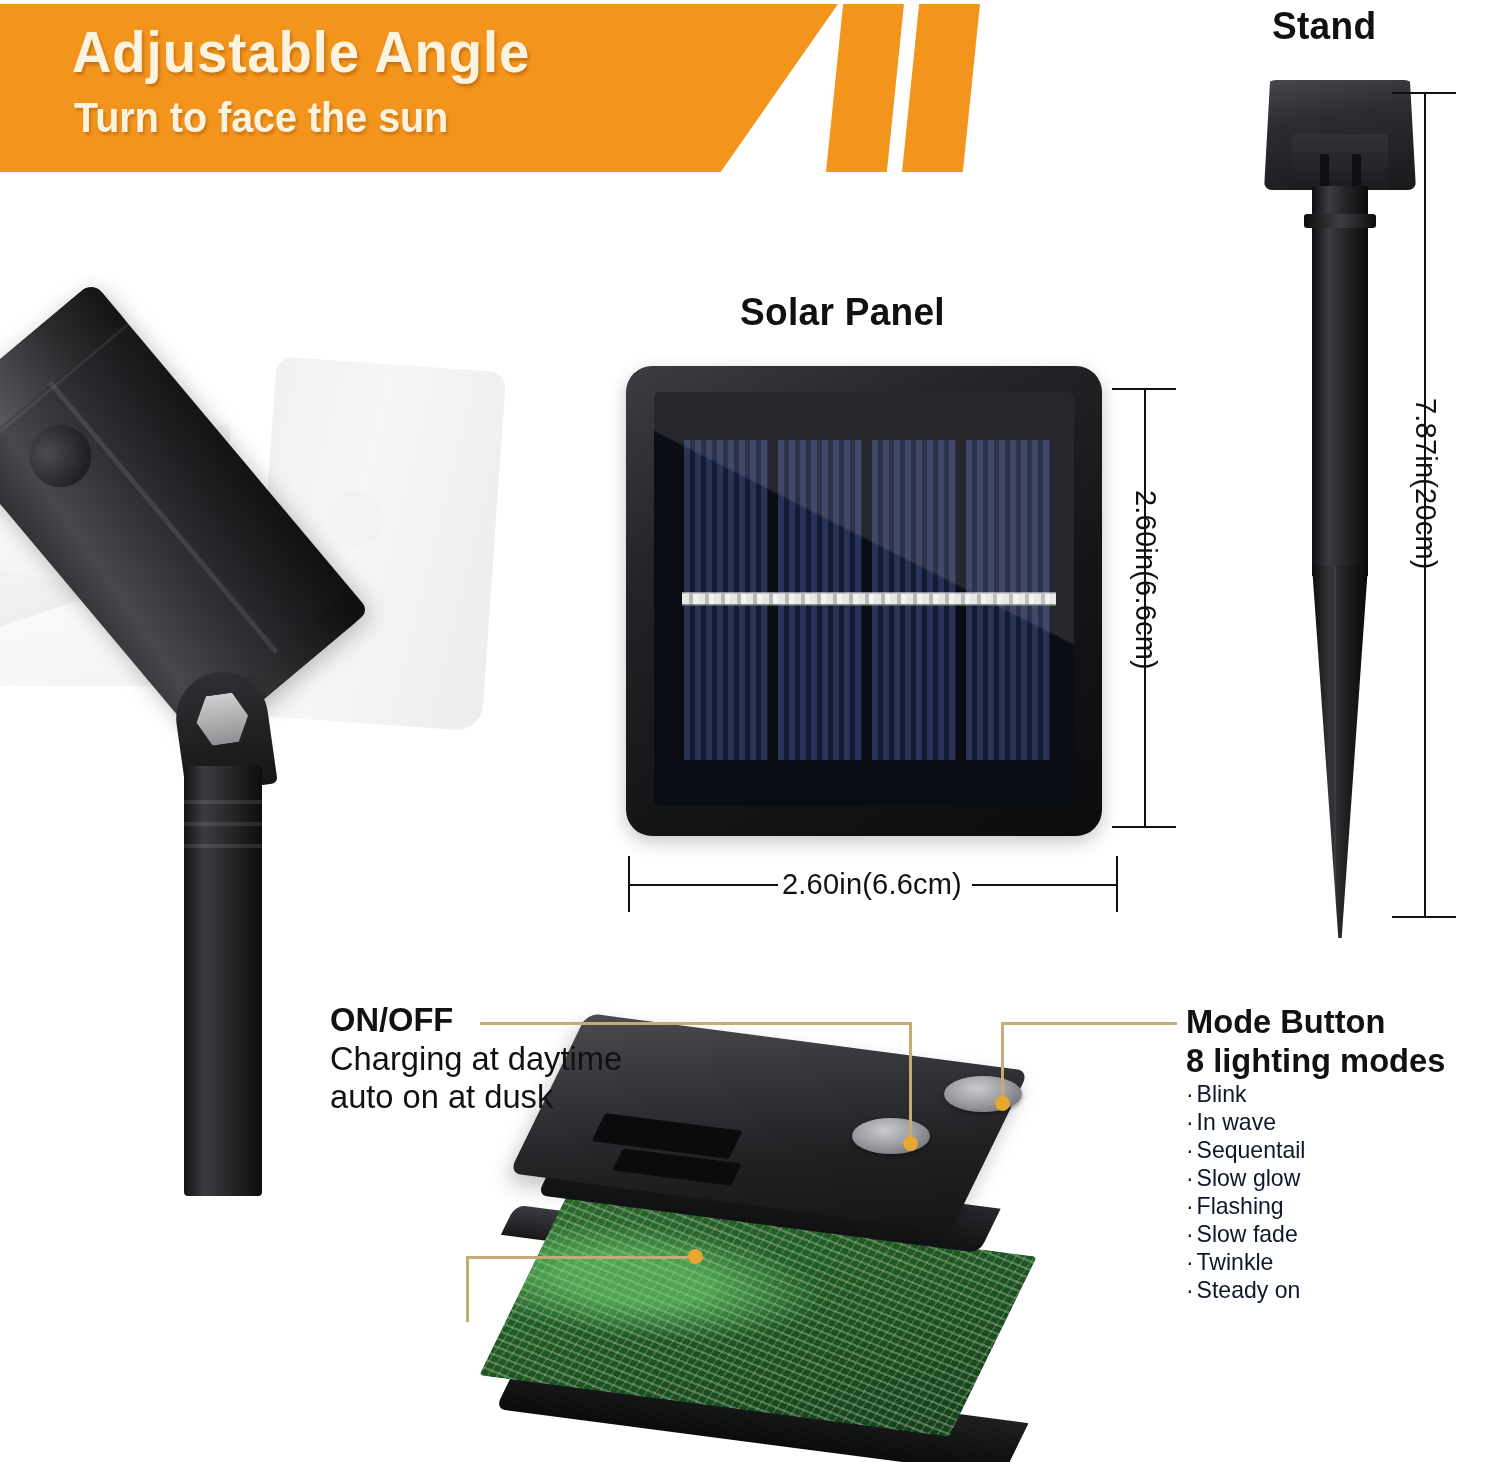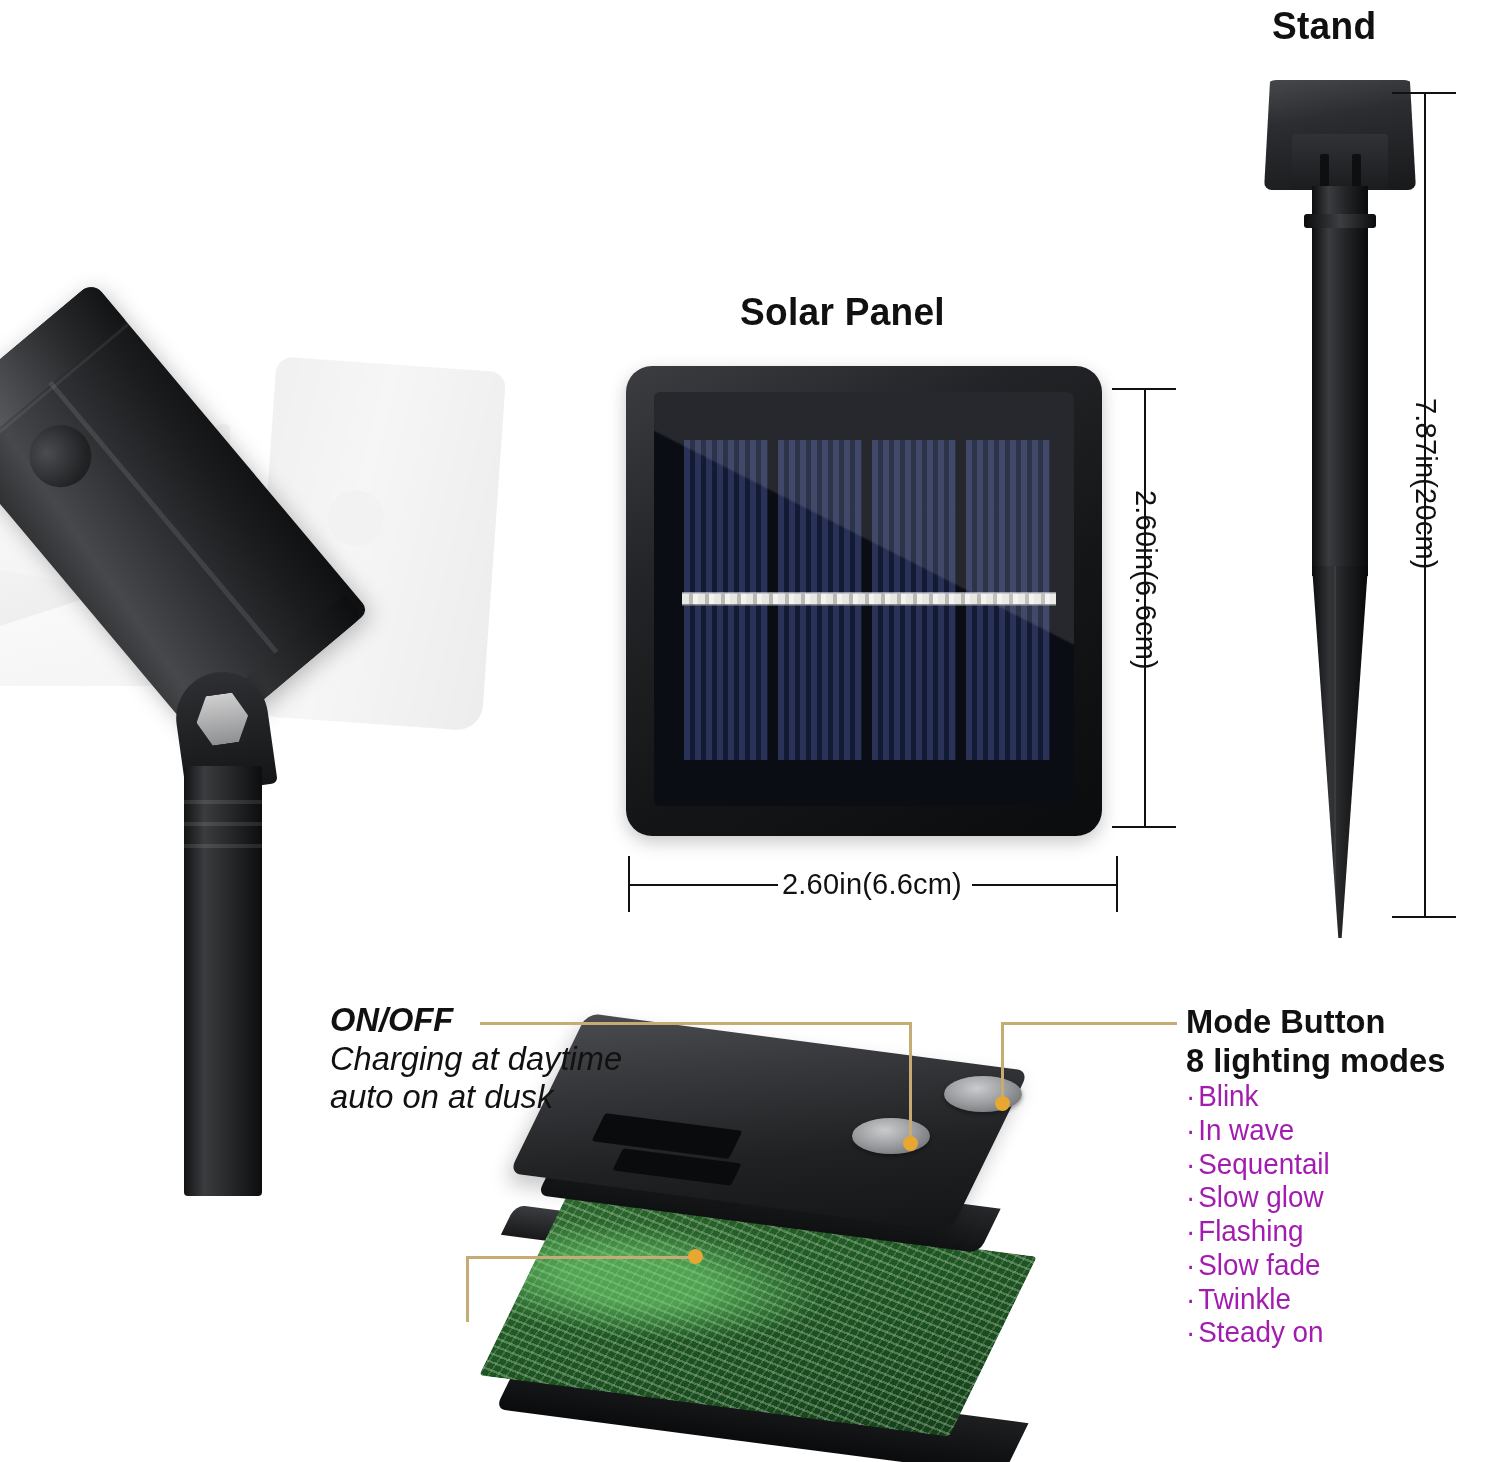--- a/index.html
+++ b/index.html
@@ -276,40 +276,47 @@
   
   .callout-text { position:absolute; }
   .callout-head {
     font-size:34px; font-weight:bold; color:#111; white-space:nowrap;
     transform:scaleX(.96); transform-origin:left center;
   }
   .callout-body {
     font-size:34px; color:#111; line-height:1.12; white-space:nowrap;
     transform:scaleX(.96); transform-origin:left center;
   }
-  #callout-onoff { left:330px; top:1000px;font-style:italic; }
+  #callout-onoff { left:330px; top:1000px; }
   #callout-battery { left:326px; top:1330px; }
   #callout-mode { left:1186px; top:1002px; }
-  .mode-list { list-style:none; font-size:29px; line-height:1.165; color:#a21caf; }
+  .mode-list { list-style:none; font-size:24px; line-height:1.165; color:#0f172a; }
   .mode-list li { white-space:nowrap; transform:scaleX(.96); transform-origin:left center; }
   .mode-list li:before { content:"\00B7"; margin-right:3px; }
 
   .lead { position:absolute; background:#C6AC74; }
   .lead-h { height:3px; }
   .lead-v { width:3px; }
   .lead-dot {
     position:absolute; width:15px; height:15px; border-radius:50%;
     background:#E7A731;
   }
 </style>
 </head>
 <body>
 
 <div class="stage">
 
+  <div id="banner">
+    <div class="ban-main"></div>
+    <div class="ban-stripe" id="banner-stripe-1"></div>
+    <div class="ban-stripe" id="banner-stripe-2"></div>
+    <div class="ban-title">Adjustable Angle</div>
+    <div class="ban-sub">Turn to face the sun</div>
+  </div>
 
   <div id="spotlight">
     <div class="ghost ghost-arm"></div>
     <div class="ghost ghost-arm2"></div>
     <div class="ghost ghost-body"></div>
 
     <div class="sl-body">
       <div class="sl-cap"></div>
       <div class="sl-seam"></div>
       <div class="sl-knob"></div>

